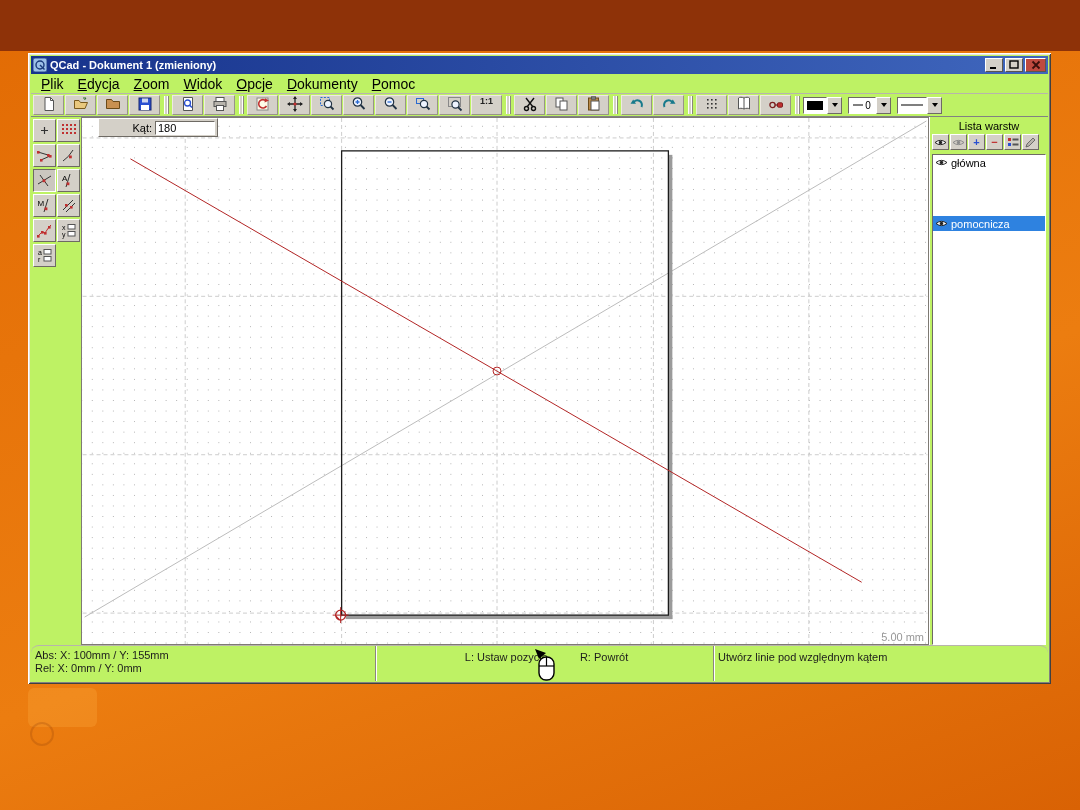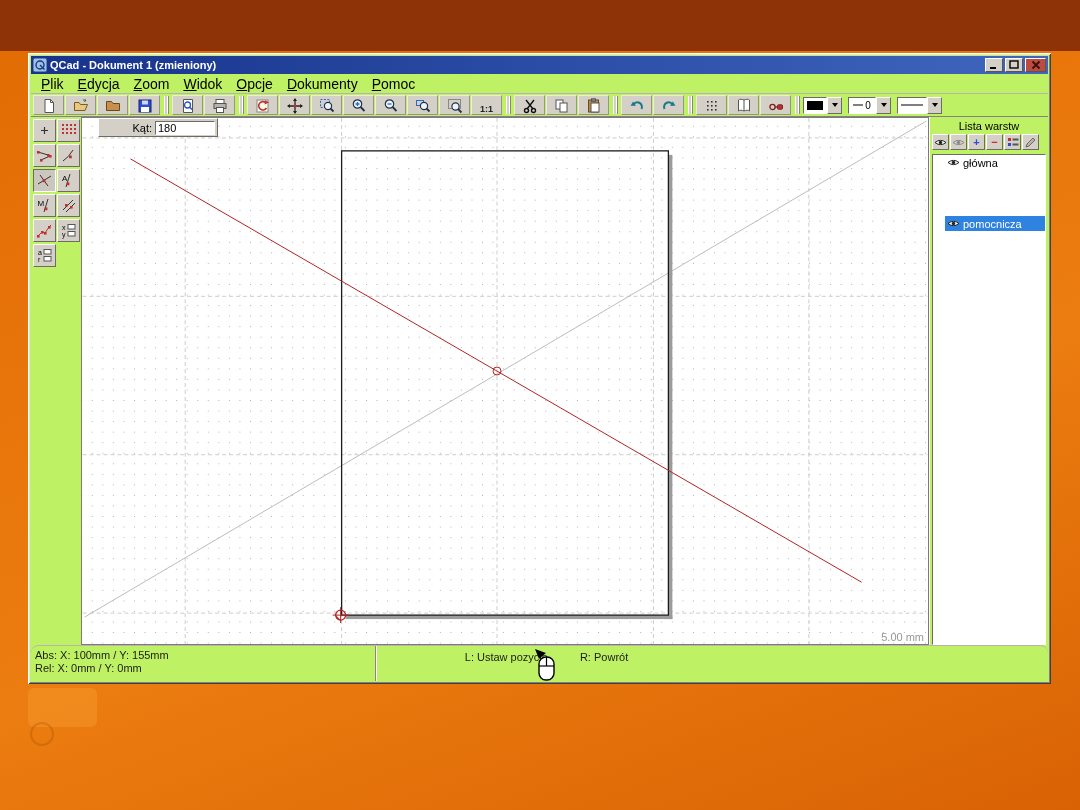--- a/index.html
+++ b/index.html
@@ -31,21 +31,21 @@
     border-color:#fff #5a5650 #5a5650 #fff; display:flex; align-items:center; justify-content:center; padding:0; }
   .winbtn.close { background:#bf4a40; width:21px; }
 
   .menubar { height:20px; display:flex; align-items:center; padding-left:3px;
     border-bottom:1px solid #b8b4ac; font-size:14px; color:#000; }
   .menu-item { padding:2px 7px; }
   .menu-item u { text-decoration:underline; }
 
   .toolbar { height:23px; display:flex; align-items:center; padding-left:2px;
     border-bottom:1px solid #828282; }
-  .tb { width:31px; height:20px; display:flex; align-items:flex-end; justify-content:center;
+  .tb { width:31px; height:20px; display:flex; align-items:flex-start; justify-content:center;
     background:#d4d0c8; border:1px solid; border-color:#eeeae2 #989488 #989488 #eeeae2; margin-right:1px; padding:0; }
   .tb svg { display:block; }
   .tb-label { font-size:9px; font-weight:bold; color:#222; }
   .handle { width:5px; height:18px; margin:0 3px; border-left:1px solid #fff; border-right:1px solid #8a867e;
     box-shadow:inset 2px 0 0 #d4d0c8, inset 3px 0 0 #fff, inset -2px 0 0 #d4d0c8; }
   .combo { display:flex; align-items:center; margin-right:6px; }
   .combo-field { height:17px; background:#fff; border:1px solid; border-color:#6e6a64 #fff #fff #6e6a64;
     display:flex; align-items:center; justify-content:center; font-size:10px; gap:2px; padding:0 2px; }
   .combo-btn { width:15px; height:17px; background:#d4d0c8; border:1px solid;
     border-color:#fff #6e6a64 #6e6a64 #fff; display:flex; align-items:center; justify-content:center; padding:0; }
@@ -73,21 +73,21 @@
     border-color:#6e6a64 #fff #fff #6e6a64; font-size:11px; padding-left:2px; line-height:12px; }
   .grid-size-label { position:absolute; right:4px; bottom:1px; font-size:11px; color:#979797; }
 
   .layers-panel { flex:1; border-left:1px solid #fff; box-shadow:-2px 0 0 #8a867e; padding:1px 2px 0 2px;
     display:flex; flex-direction:column; }
   .lp-title { text-align:center; font-size:11px; height:16px; line-height:16px; color:#000; }
   .lp-toolbar { display:flex; gap:1px; height:18px; margin-bottom:2px; }
   .lp-btn { width:17px; height:16px; background:#d4d0c8; border:1px solid;
     border-color:#fff #6e6a64 #6e6a64 #fff; display:flex; align-items:center; justify-content:center;
     font-size:11px; font-weight:bold; padding:0; }
-  .lp-list { flex:1; background:#fff; border:1px solid; border-color:#6e6a64 #fff #fff #6e6a64; overflow:hidden;padding-left:12px; }
+  .lp-list { flex:1; background:#fff; border:1px solid; border-color:#6e6a64 #fff #fff #6e6a64; overflow:hidden; }
   .lp-row { height:15px; display:flex; align-items:center; gap:3px; padding-left:2px; font-size:11px; color:#000; }
   .lp-row.selected { background:var(--sel,#2e82e0); color:#fff;margin-top:46px; }
 
   
   .statusbar { height:36px; display:flex; font-size:11px; color:#1c1c1c;
     border-top:1px solid #b8b4ac;border-radius:8px; }
   .sb-cell { padding:3px 0 0 4px; }
   .sb-left { width:344px; flex:none; line-height:13px; }
   .sb-center { width:338px; flex:none; border-left:1px solid #8a867e; box-shadow:inset 1px 0 0 #fff;
     display:flex; justify-content:center; gap:32px; padding-top:5px; }
@@ -524,20 +524,21 @@
 
   <div class="statusbar">
     <div class="sb-cell sb-left">
       <div>Abs: X: 100mm / Y: 155mm</div>
       <div>Rel: X: 0mm / Y: 0mm</div>
     </div>
     <div class="sb-cell sb-center">
       <span>L: Ustaw pozycję</span>
       <span>R: Powrót</span>
     </div>
+    <div class="sb-cell sb-right">Utwórz linie pod względnym kątem</div>
   </div>
 </div>
 
 <svg class="mouse-cursor" width="26" height="34" viewBox="0 0 26 34">
   <polygon points="2,1 13,5 6,11" fill="#000"></polygon>
   <rect x="6" y="9" width="15" height="23" rx="7" fill="#fff" stroke="#000" stroke-width="1.4"></rect>
   <line x1="13.5" y1="9" x2="13.5" y2="18" stroke="#000" stroke-width="1.2"></line>
   <line x1="6" y1="18" x2="21" y2="18" stroke="#000" stroke-width="1.2"></line>
 </svg>
 

